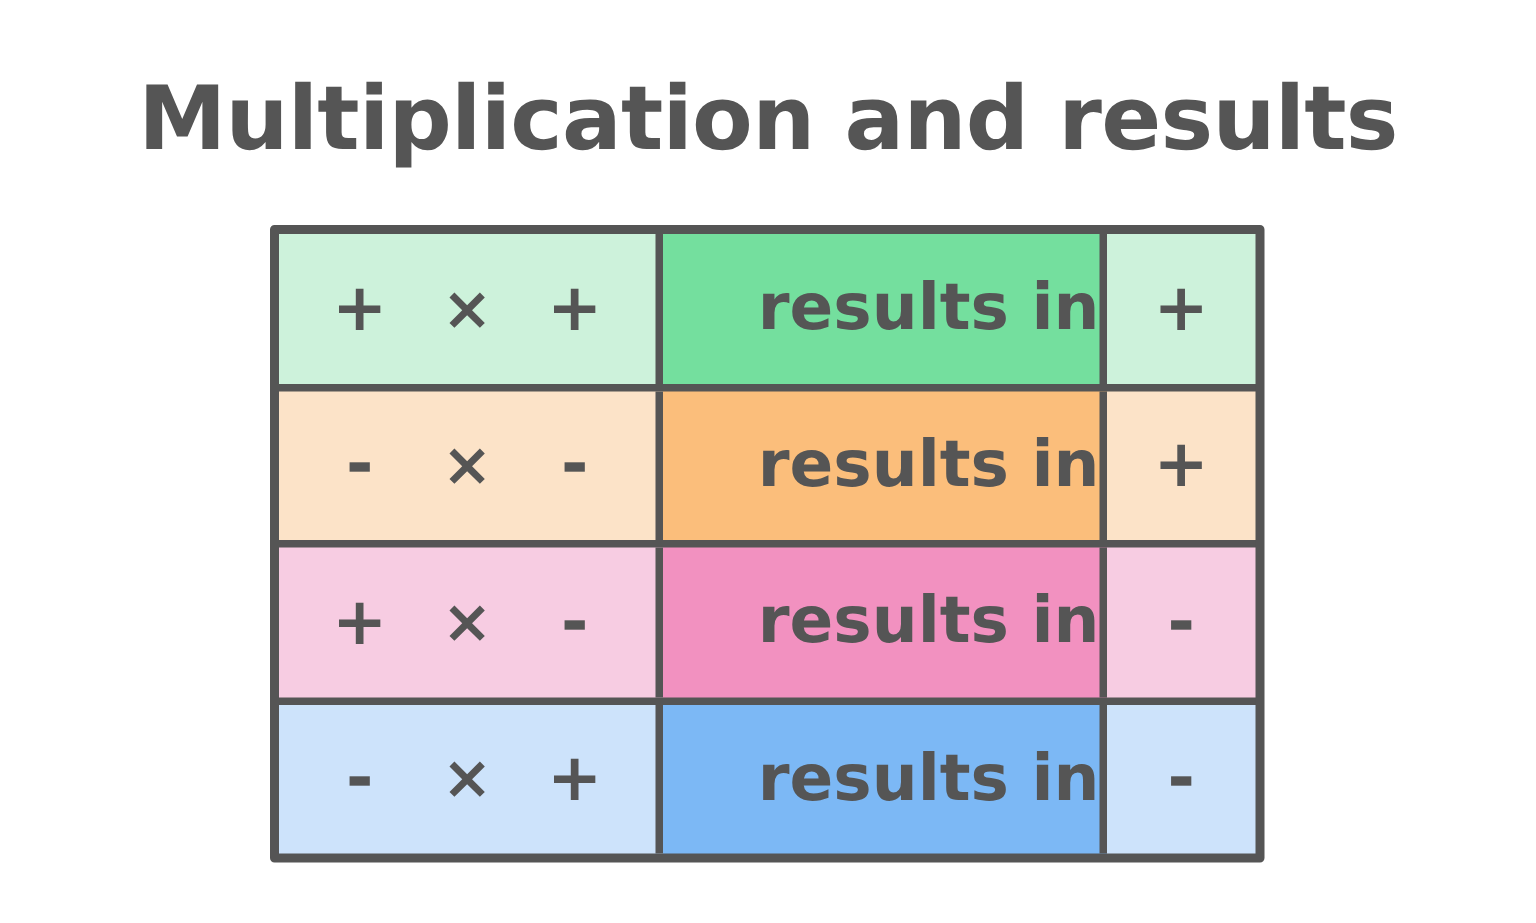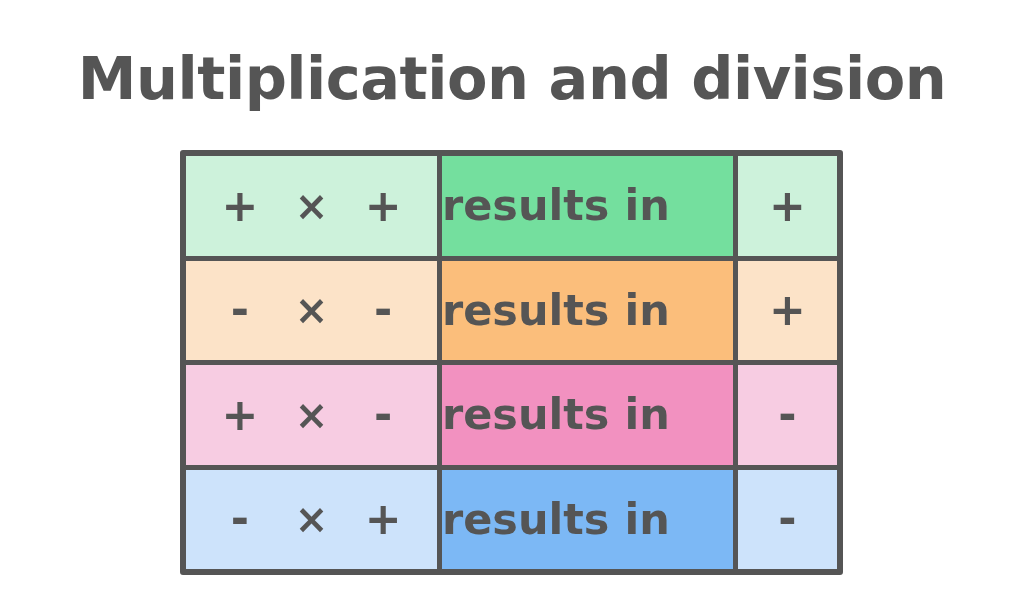--- a/index.html
+++ b/index.html
@@ -92,21 +92,21 @@
   }
 
   
   .cell-phrase {
     width: 296px;
     flex: 0 0 296px;
     box-sizing: border-box;
     border-right: 5px solid #555555;
     display: flex;
     align-items: center;
-    justify-content: flex-start;
+    justify-content: flex-end;
   }
   .cell-phrase .phrase-text {
     font-size: 43px;
     font-weight: bold;
     color: #555555;
     line-height: 1;
     white-space: nowrap;
   }
 
   
@@ -122,21 +122,21 @@
     font-weight: bold;
     color: #555555;
     line-height: 1;
   }
 </style>
 </head>
 <body style="background: rgb(255, 255, 255);">
 
 <div id="poster">
 
-  <div id="page-title">Multiplication and division</div>
+  <div id="page-title">Multiplication and results</div>
 
   <div id="rules-table">
 
     <div class="rule-row">
       <div class="cell-expression" style="background: rgb(205, 242, 219);">
         <span class="sym">+</span>
         <span class="sym op">×</span>
         <span class="sym">+</span>
       </div>
       <div class="cell-phrase" style="background: rgb(116, 223, 158);">

